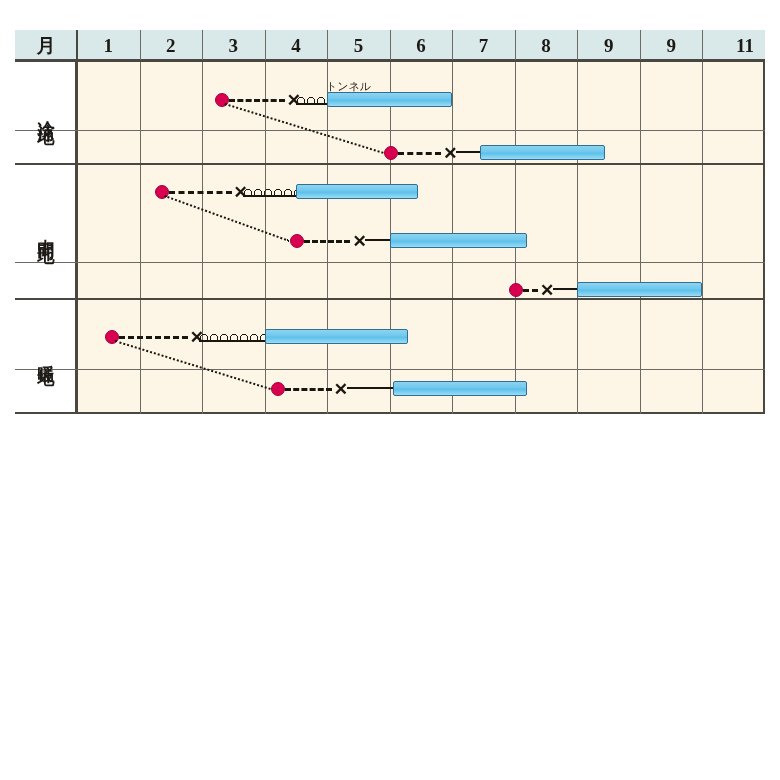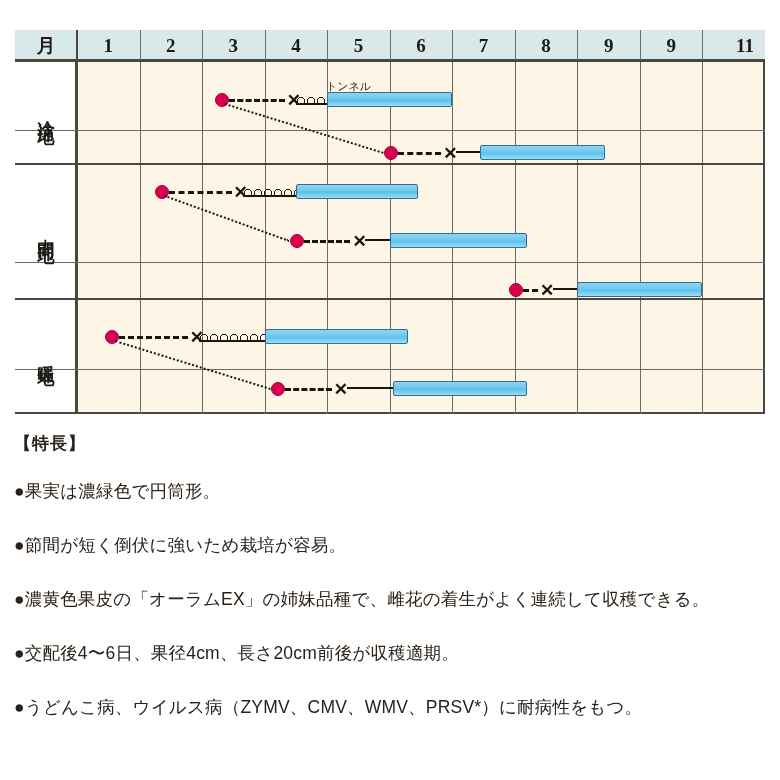--- a/index.html
+++ b/index.html
@@ -172,22 +172,14 @@
         <div class="solidline" style="left: 331.691px; top: 357px; width: 46.1636px;"></div>
         <div class="bar" style="left: 377.855px; top: 351px; width: 134.473px;"></div>
         <div class="dot" style="left: 256.145px; top: 352px;"></div>
         <div class="xmark" style="left: 318.691px; top: 351px;">✕</div>
         <div class="thindot" style="left: 209.855px; top: 73px; width: 166.257px; transform: rotate(17.141deg);"></div>
         <div class="thindot" style="left: 150.436px; top: 165px; width: 132.357px; transform: rotate(19.8762deg);"></div>
         <div class="thindot" style="left: 100.4px; top: 310px; width: 162.974px; transform: rotate(17.129deg);"></div>
       </div>
   </div>
 
-  <div class="features">
-    <div class="feat-head">【特長】</div>
-    <div class="feat-line">●果実は濃緑色で円筒形。</div>
-    <div class="feat-line">●節間が短く倒伏に強いため栽培が容易。</div>
-    <div class="feat-line">●濃黄色果皮の「オーラムEX」の姉妹品種で、雌花の着生がよく連続して収穫できる。</div>
-    <div class="feat-line">●交配後4〜6日、果径4cm、長さ20cm前後が収穫適期。</div>
-    <div class="feat-line">●うどんこ病、ウイルス病（ZYMV、CMV、WMV、PRSV*）に耐病性をもつ。</div>
-  </div>
 
 </div>
 
 </body></html>

